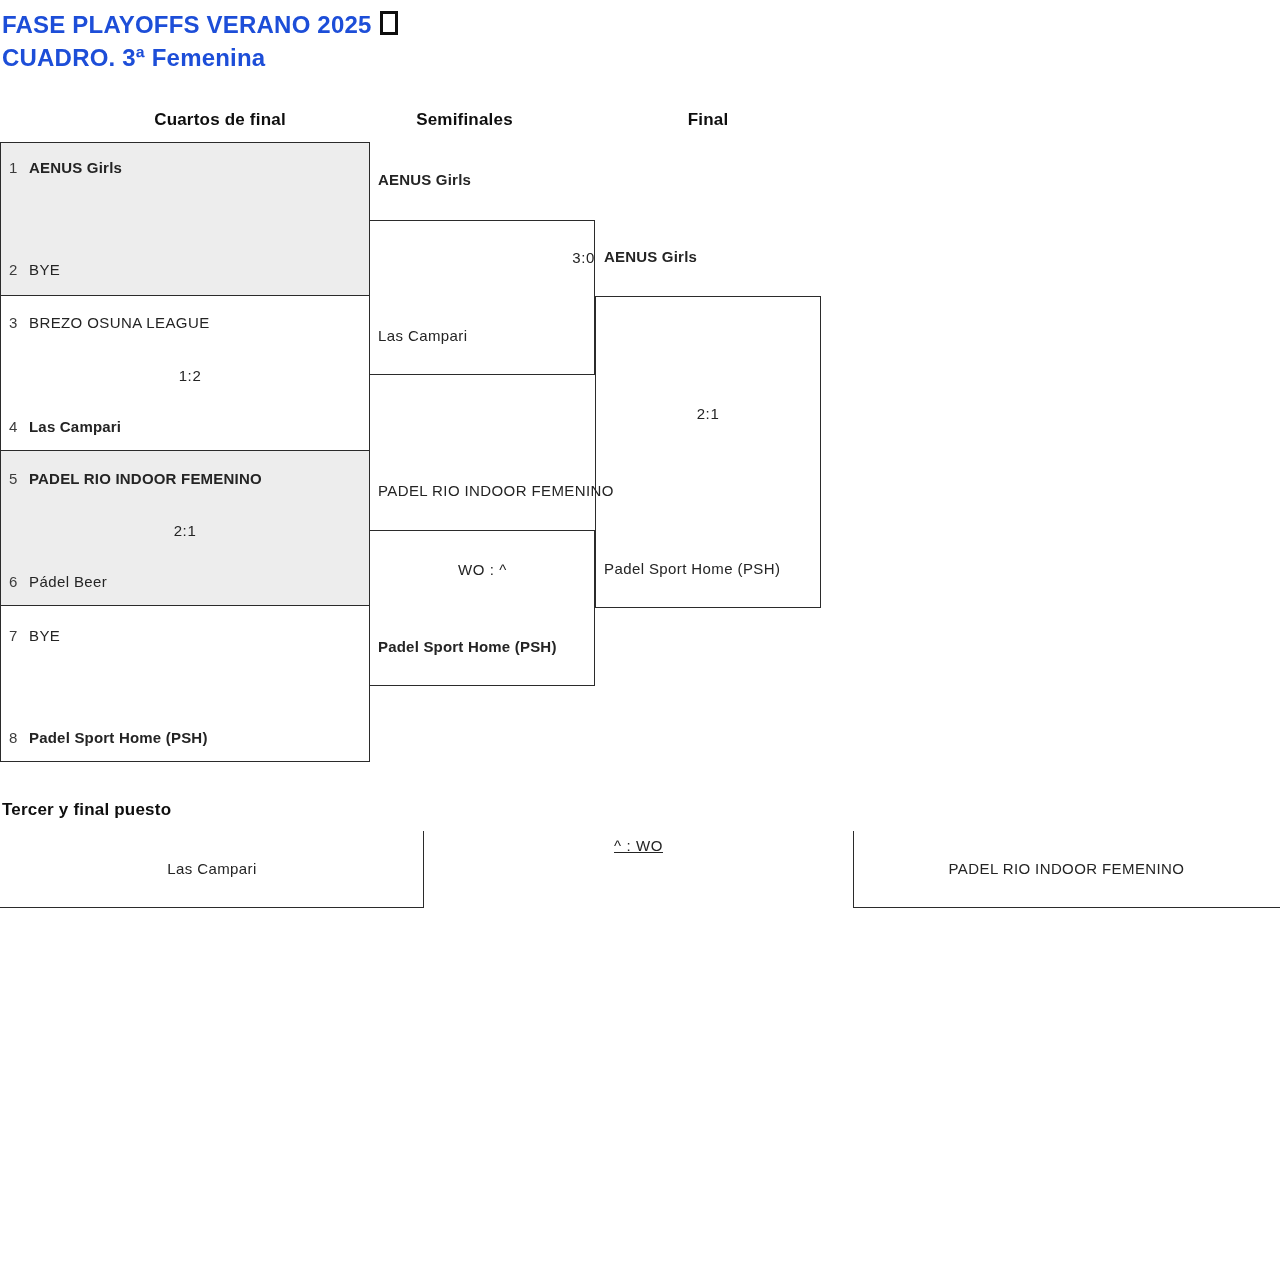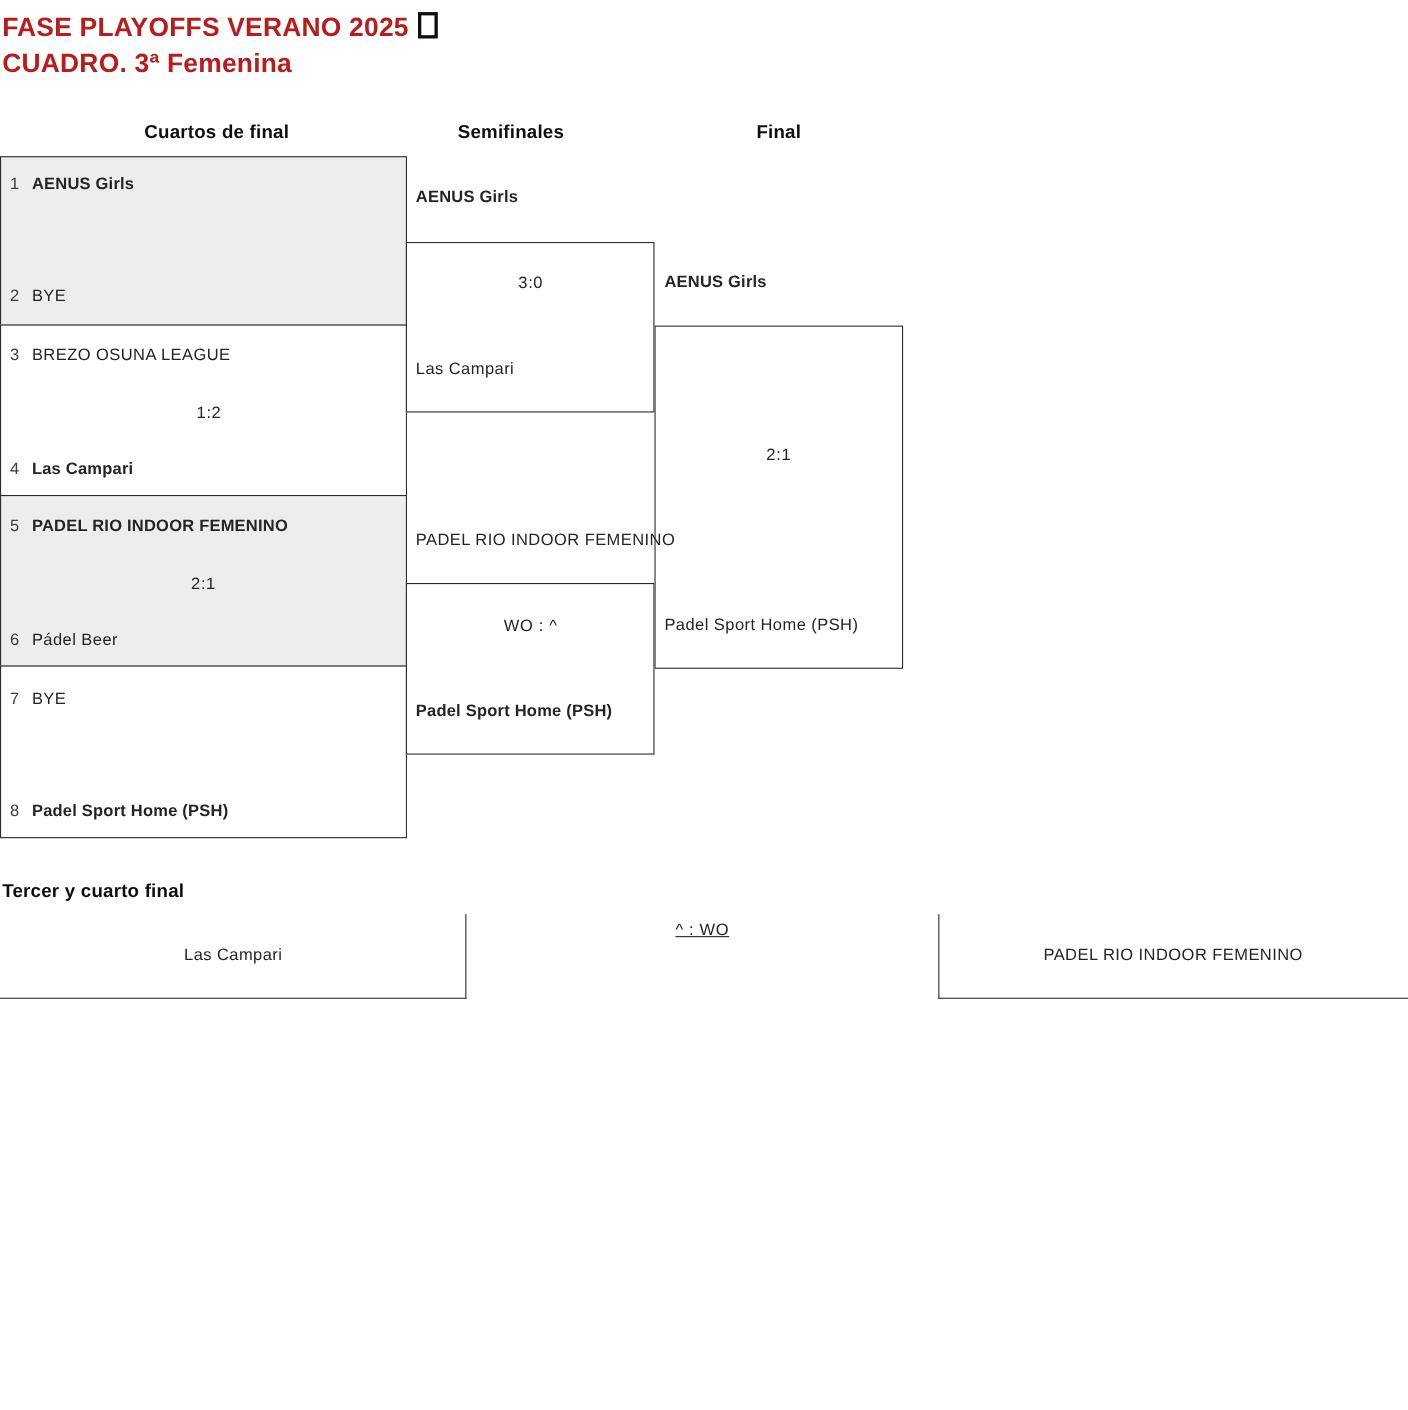--- a/index.html
+++ b/index.html
@@ -3,21 +3,21 @@
 <meta charset="utf-8">
 <style>
   html,body { margin:0; padding:0; background:#ffffff; }
   #app {
     position:relative; width:1280px; height:1282px;
     background:#ffffff; overflow:hidden;
     font-family:"Liberation Sans", sans-serif; color:#1f1f1f;
   }
   .title {
     position:absolute; left:2px; font-size:24px; font-weight:bold;
-    color:#b91c1c; letter-spacing:0.2px; white-space:nowrap;
+    color:#1d4ed8; letter-spacing:0.2px; white-space:nowrap;
   }
   .tofu {
     display:inline-block; width:12px; height:18px;
     border:3px solid #0e0e0e; margin-left:8px; vertical-align:-2px;
   }
   
   .logo { position:absolute; left:1146px; top:15px; width:132px; }
   .logo-red {
     width:132px; height:32px; background:#e4232c; border-radius:3px;
     display:flex; align-items:center; justify-content:center;
@@ -69,21 +69,21 @@
 <body>
 
 <div id="app">
 
   <div class="title" style="top:11px;">
     <span>FASE PLAYOFFS VERANO 2025</span><span class="tofu" title="□"></span>
   </div>
   <div class="title" style="top:44px;">CUADRO. 3ª Femenina</div>
 
 
-  <div class="colhead" style="left:12px; width:370px;">Cuartos de final</div>
+  <div class="colhead" style="left:0; width:370px;padding-left:35px;">Cuartos de final</div>
   <div class="colhead" style="left:352px; width:225px;">Semifinales</div>
   <div class="colhead" style="left:595px; width:226px;">Final</div>
 
   <div class="box grey" style="left:0; top:142px; width:370px; height:154px;"></div>
   <div class="box" style="left:0; top:295px; width:370px; height:156px;"></div>
   <div class="box grey" style="left:0; top:450px; width:370px; height:156px;"></div>
   <div class="box" style="left:0; top:605px; width:370px; height:157px;"></div>
 
   <div class="box" style="left:369px; top:220px; width:226px; height:155px;"></div>
   <div class="box" style="left:369px; top:530px; width:226px; height:156px;"></div>
@@ -122,31 +122,31 @@
   <div class="label seedrow" style="left:9px; top:627px;">
     <span class="seed">7</span>
     <span>BYE</span>
   </div>
   <div class="label seedrow" style="left:9px; top:729px;">
     <span class="seed">8</span>
     <span class="bold">Padel Sport Home (PSH)</span>
   </div>
 
   <div class="label bold" style="left:378px; top:171px;">AENUS Girls</div>
-  <div class="label score" style="left:370px; top:249px; width:225px;">3:0</div>
+  <div class="label score" style="left:370px; top:249px; width:225px;text-align:right;">3:0</div>
   <div class="label" style="left:378px; top:327px;">Las Campari</div>
 
   <div class="label" style="left:378px; top:482px;">PADEL RIO INDOOR FEMENINO</div>
   <div class="label score" style="left:370px; top:561px; width:225px;">WO : ^</div>
   <div class="label bold" style="left:378px; top:638px;">Padel Sport Home (PSH)</div>
 
   <div class="label bold" style="left:604px; top:248px;">AENUS Girls</div>
   <div class="label score" style="left:595px; top:405px; width:226px;">2:1</div>
   <div class="label" style="left:604px; top:560px;">Padel Sport Home (PSH)</div>
 
-  <div class="tp-head">Tercer y cuarto final</div>
+  <div class="tp-head">Tercer y final puesto</div>
   <div class="tp-left"></div>
   <div class="tp-right"></div>
   <div class="label center" style="left:0; top:860px; width:424px;">Las Campari</div>
   <div class="label score" style="left:424px; top:837px; width:429px;text-decoration:underline;">^ : WO</div>
   <div class="label center" style="left:853px; top:860px; width:427px;">PADEL RIO INDOOR FEMENINO</div>
 
 </div>
 
 </body></html>

